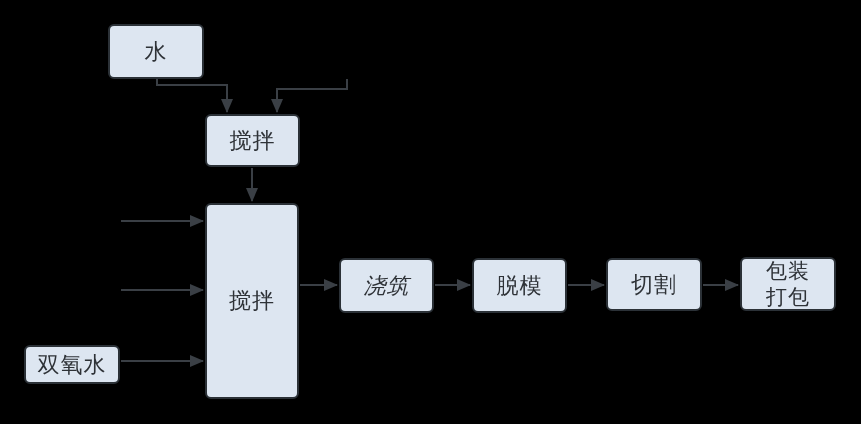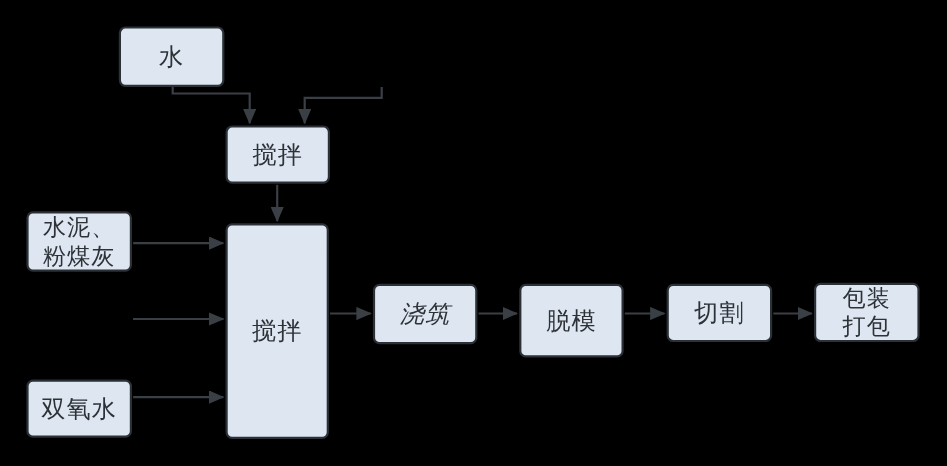--- a/index.html
+++ b/index.html
@@ -51,24 +51,24 @@
     white-space: pre-line;
     letter-spacing: 1px;
   }
   .node.small-two-line { font-size: 21px; }
   
   #n-water        { left:108px; top:24px;  width:96px; height:55px; }
   #n-stabilizer   { left:300px; top:23px;  width:96px; height:55px; }
   #n-premix       { left:205px; top:114px; width:95px; height:53px; }
   #n-cement       { left:24px;  top:192px; width:96px; height:55px; }
   #n-fiber        { left:24px;  top:268px; width:96px; height:55px; }
-  #n-peroxide     { left:24px;  top:345px; width:96px; height:53px; }
+  #n-peroxide     { left:24px;  top:345px; width:96px; height:39px; }
   #n-mainmix      { left:205px; top:203px; width:94px; height:196px; }
   #n-pouring      { left:339px; top:258px; width:95px; height:55px;font-style:italic; }
-  #n-demolding    { left:472px; top:258px; width:95px; height:67px; }
+  #n-demolding    { left:472px; top:258px; width:95px; height:55px; }
   #n-cutting      { left:606px; top:258px; width:96px; height:53px; }
   #n-packing      { left:740px; top:257px; width:96px; height:54px; }
 </style>
 </head>
 <body>
 
 <div class="canvas">
 
   <svg class="edges" viewBox="0 0 861 424" xmlns="http://www.w3.org/2000/svg">
     <defs>
@@ -86,22 +86,20 @@
     <path class="connector" d="M435 285 H470" marker-end="url(#arrowhead)"></path>
     <path class="connector" d="M568 285 H604" marker-end="url(#arrowhead)"></path>
     <path class="connector" d="M703 285 H738" marker-end="url(#arrowhead)"></path>
   </svg>
 
   <div class="node" id="n-water">水</div>
 
 
   <div class="node" id="n-premix">搅拌</div>
 
-  <div class="node small-two-line" id="n-cement">水泥、
-粉煤灰</div>
 
 
   <div class="node" id="n-peroxide">双氧水</div>
 
   <div class="node" id="n-mainmix">搅拌</div>
 
   <div class="node" id="n-pouring">浇筑</div>
 
   <div class="node" id="n-demolding">脱模</div>
 

